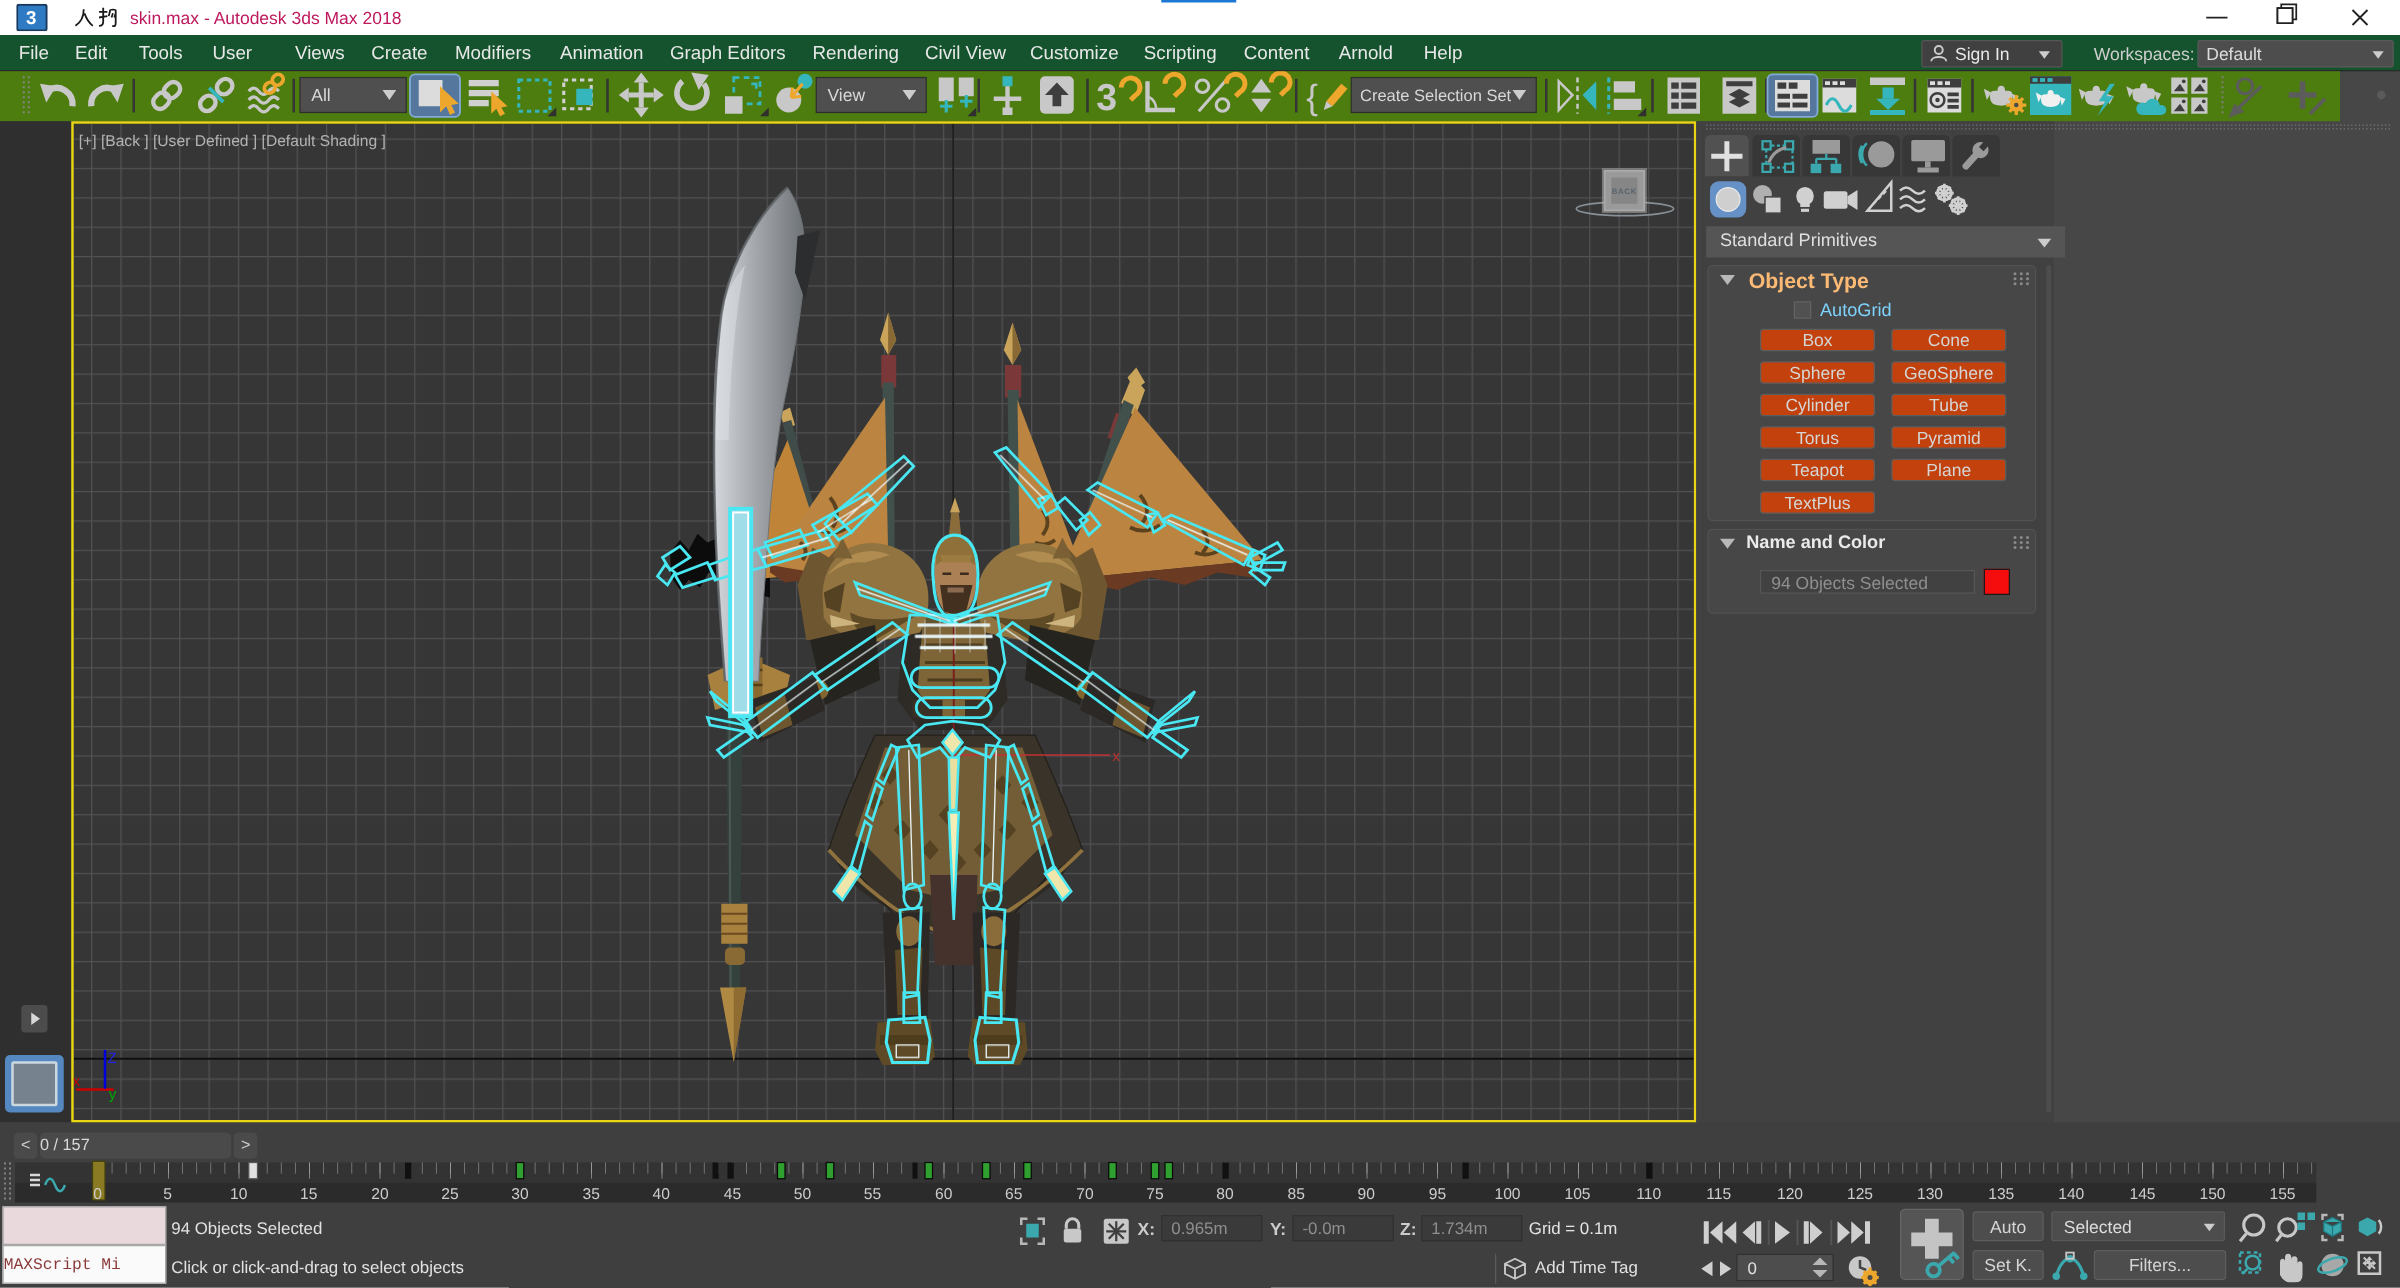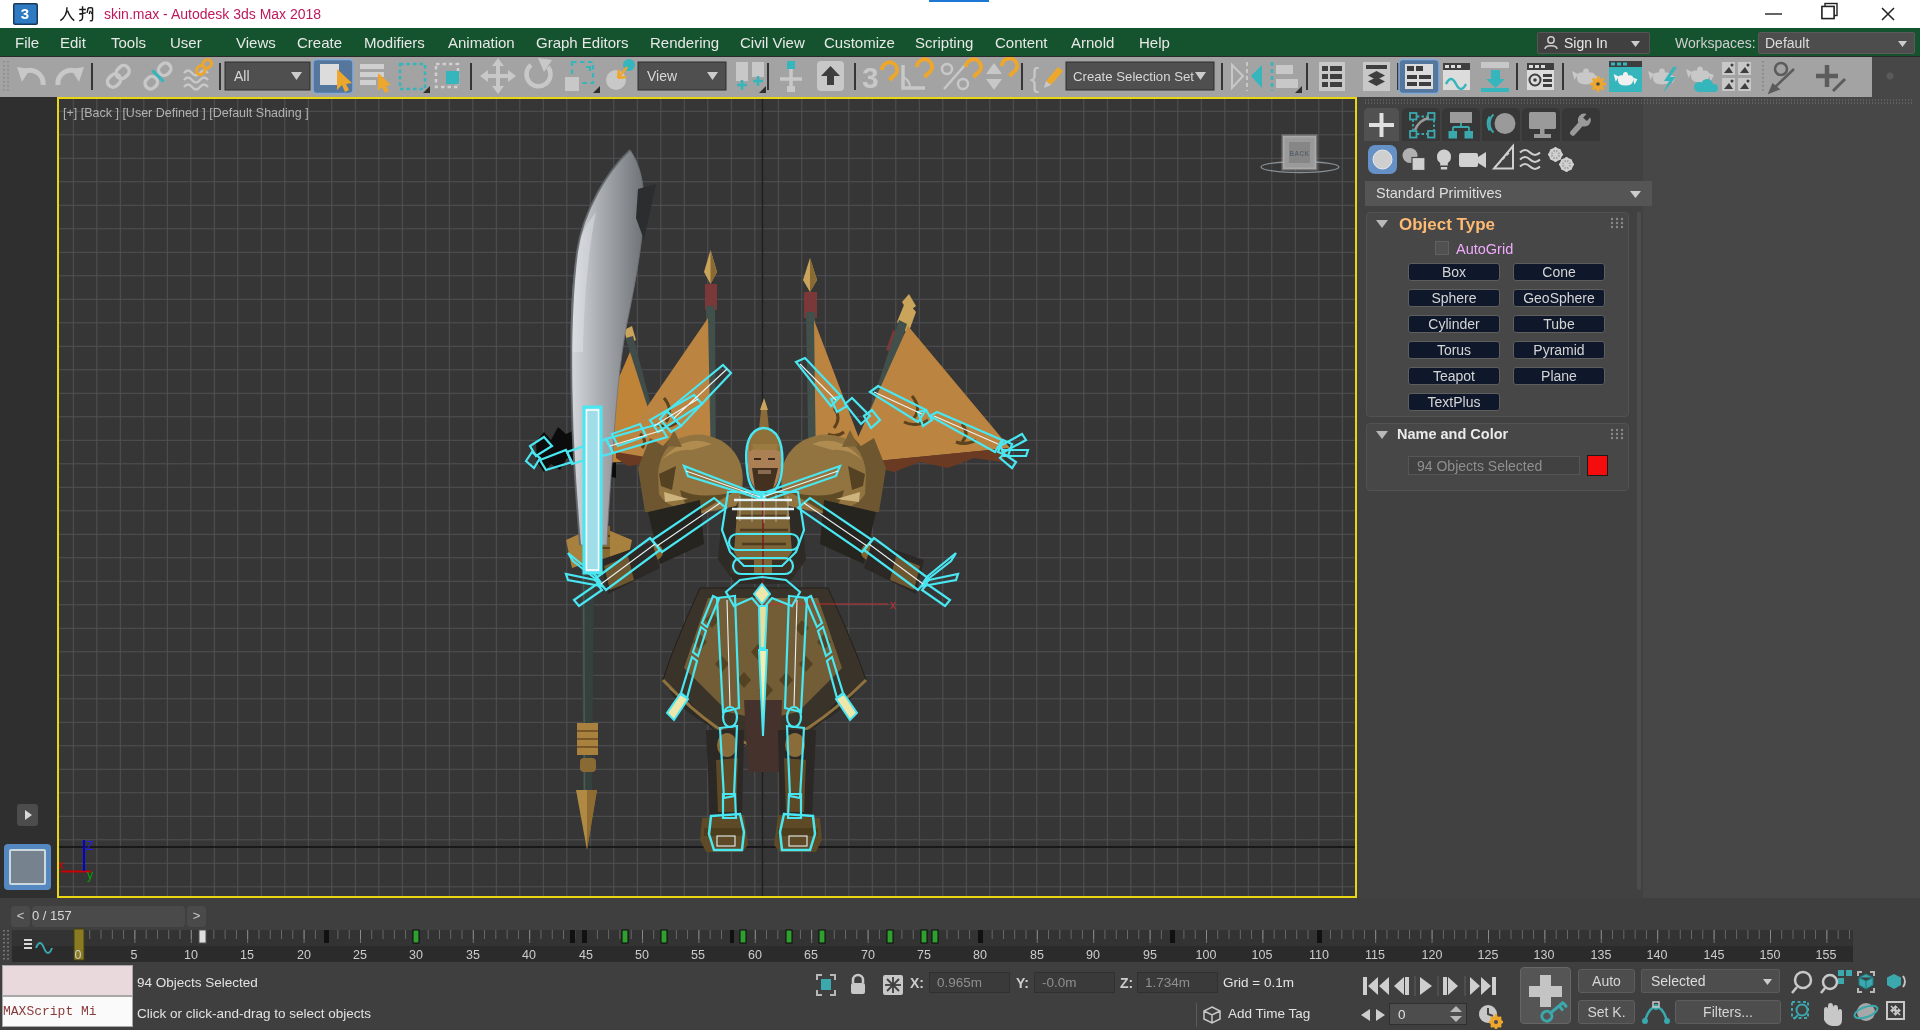--- a/index.html
+++ b/index.html
@@ -3,28 +3,28 @@
 <meta charset="utf-8">
 <style>
 * { margin:0; padding:0; box-sizing:border-box; }
 body { font-family:"Liberation Sans", sans-serif; }
 #app { position:relative; width:1920px; height:1030px; background:#474747; overflow:hidden; }
 .abs { position:absolute; }
 #titlebar { left:0; top:0; width:1920px; height:28px; background:#ffffff; }
 #titlebar .title { left:55px; top:6px; font-size:14px; color:#be185d; }
 #menubar { left:0; top:28px; width:1920px; height:29px; background:#14532d; border-bottom:1px solid #2a2a2a; }
 .mi { position:absolute; top:6px; font-size:15px; color:#e8e8e8; }
-#toolbar { left:0; top:57px; width:1872px; height:40px; background:#a3a3a3; }
+#toolbar { left:0; top:57px; width:1872px; height:40px; background:#4d7c0f;padding-left:15px; }
 #leftstrip { left:0; top:97px; width:57px; height:801px; background:#2f2f2f; }
 #viewport { left:57px; top:97px; width:1300px; height:801px; background:#383838; border:2px solid #e9d511; }
 #panel { left:1357px; top:97px; width:563px; height:801px; background:transparent; }
 #trackrow { left:0; top:898px; width:1920px; height:30px; background:#3f3f3f; }
 #timeline { left:0; top:928px; width:1920px; height:35px; background:#3f3f3f; }
 #statusbar { left:0; top:963px; width:1920px; height:67px; background:#3f3f3f; }
-.btn { position:absolute; background:#0f172a; border:1px solid #5e5e5e; border-radius:3px; color:#d5d5d5; text-align:center; }
+.btn { position:absolute; background:#c2410c; border:1px solid #5e5e5e; border-radius:3px; color:#d5d5d5; text-align:center; }
 .fld { position:absolute; background:#3a3a3a; border:1px solid #303030; color:#8f8f8f; }
 </style>
 </head>
 <body>
 <div id="app">
   <div id="titlebar" class="abs">
     <div class="abs" style="left:929px;top:0;width:60px;height:2px;background:#1c78d4"></div>
     <svg class="abs" style="left:13px;top:3px" width="28" height="22" viewBox="0 0 28 22">
       <rect x="0" y="0" width="25" height="22" rx="2" fill="#1a3a5c"></rect>
       <rect x="1.5" y="1.5" width="22" height="19" rx="1" fill="#2e7bc4"></rect>
@@ -687,21 +687,21 @@
             <circle cx="12" cy="2" r="1.2"></circle>
             <circle cx="2" cy="6" r="1.2"></circle>
             <circle cx="7" cy="6" r="1.2"></circle>
             <circle cx="12" cy="6" r="1.2"></circle>
             <circle cx="2" cy="10" r="1.2"></circle>
             <circle cx="7" cy="10" r="1.2"></circle>
             <circle cx="12" cy="10" r="1.2"></circle>
           </g>
         </svg>
       <div class="abs" style="left:68px;top:28px;width:14px;height:14px;background:#515151;border:1px solid #616161"></div>
-      <div class="abs" style="left:89px;top:28px;font-size:14.5px;color:#f0abfc">AutoGrid</div>
+      <div class="abs" style="left:89px;top:28px;font-size:14.5px;color:#7dd3fc">AutoGrid</div>
       <div class="btn" style="left:41px;top:50px;width:92px;height:18px;font-size:14px;line-height:17px">Box</div>
       <div class="btn" style="left:146px;top:50px;width:92px;height:18px;font-size:14px;line-height:17px">Cone</div>
       <div class="btn" style="left:41px;top:76px;width:92px;height:18px;font-size:14px;line-height:17px">Sphere</div>
       <div class="btn" style="left:146px;top:76px;width:92px;height:18px;font-size:14px;line-height:17px">GeoSphere</div>
       <div class="btn" style="left:41px;top:102px;width:92px;height:18px;font-size:14px;line-height:17px">Cylinder</div>
       <div class="btn" style="left:146px;top:102px;width:92px;height:18px;font-size:14px;line-height:17px">Tube</div>
       <div class="btn" style="left:41px;top:128px;width:92px;height:18px;font-size:14px;line-height:17px">Torus</div>
       <div class="btn" style="left:146px;top:128px;width:92px;height:18px;font-size:14px;line-height:17px">Pyramid</div>
       <div class="btn" style="left:41px;top:154px;width:92px;height:18px;font-size:14px;line-height:17px">Teapot</div>
       <div class="btn" style="left:146px;top:154px;width:92px;height:18px;font-size:14px;line-height:17px">Plane</div>

